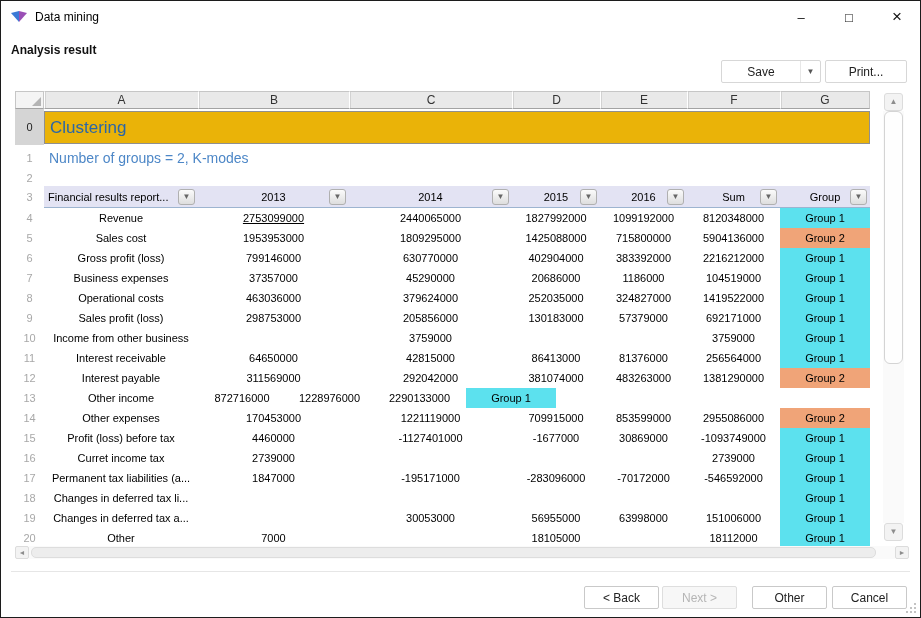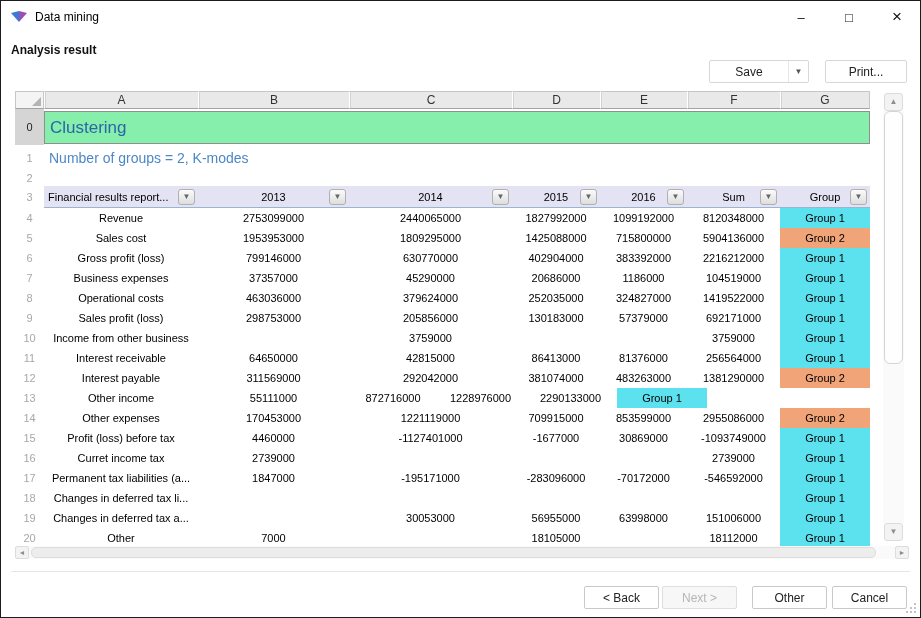--- a/index.html
+++ b/index.html
@@ -10,42 +10,42 @@
   .titlebar { position:absolute; left:0; top:0; width:100%; height:32px; display:flex; align-items:center; padding-left:10px; background:#fff; }
   .app-icon { width:16px; height:13px; display:inline-block; }
   .win-title { font-size:12px; color:#000; margin-left:8px; }
   .win-controls { position:absolute; right:8px; top:0; height:32px; display:flex; }
   .win-btn { width:30px; height:32px; display:flex; align-items:center; justify-content:center; font-size:13px; color:#111; margin-left:18px; cursor:default; }
   .win-btn.close { font-size:17px; font-weight:300; }
 
   .section-title { position:absolute; left:10px; top:42px; font-size:12px; font-weight:bold; color:#111; }
 
   
-  .toolbar { position:absolute; top:59px; right:13px; display:flex; gap:16px; }
+  .toolbar { position:absolute; top:59px; right:13px; display:flex; gap:4px; }
   .tb-btn { height:23px; border:1px solid #d7d7d7; border-radius:2px; background:#fff; font-size:12px; color:#222; display:flex; align-items:center; justify-content:center; font-family:"Liberation Sans", sans-serif; }
   .save-btn { width:100px; position:relative; }
   .save-main { flex:1; text-align:center; }
   .save-arrow-zone { width:20px; height:100%; display:flex; align-items:center; justify-content:center; border-left:1px solid #e7e7e7; }
   .drop-glyph-sm { font-size:8px; color:#555; line-height:1; }
   .print-btn { width:82px; }
 
   
   .grid { position:absolute; left:14px; top:90px; width:855px; height:455px; overflow:hidden; background:#fff; }
   .letters-row { display:flex; height:18px; }
   .corner { width:29px; height:18px; background:#f4f4f4; border:1px solid #c6c6c6; border-bottom-color:#a3a3a3; position:relative; }
   .corner::after { content:""; position:absolute; right:2px; bottom:2px; border-style:solid; border-width:0 0 9px 9px; border-color:transparent transparent #b4b4b4 transparent; }
   .col-letter { height:18px; background:#e9e9e9; border-top:1px solid #c6c6c6; border-bottom:1px solid #a3a3a3; border-left:1px solid #fff; box-shadow:inset 1px 0 0 #d2d2d2; display:flex; align-items:center; justify-content:center; font-size:12px; color:#333; }
   .col-letter:last-child { border-right:1px solid #c6c6c6; }
 
   .grid-row { display:flex; }
   .rownum { width:29px; display:flex; align-items:center; justify-content:center; font-size:11px; color:#a8a8a8; background:#fff; flex:none; }
   .rownum.active { background:#d5d5d5; color:#222; }
 
   .row0 { height:36px; }
-  .title-cell { width:826px; margin:2px 0 1px 0; border:1px solid #8f8f8f; background:#86efac; display:flex; align-items:center; padding-left:5px; }
+  .title-cell { width:826px; margin:2px 0 1px 0; border:1px solid #8f8f8f; background:#eab308; display:flex; align-items:center; padding-left:5px; }
   .title-text { font-size:17px; color:#2a66a8; }
   .row1 { height:25px; }
   .subtitle-cell { width:826px; display:flex; align-items:center; padding-left:5px; }
   .subtitle-text { font-size:14px; color:#4d87c7; }
   .row2 { height:16px; }
 
   .header-row { height:22px; }
   .hcells { display:flex; width:826px; background:#e3e3f3; border-bottom:1px solid #9db4d0; }
   .hcell { position:relative; display:flex; align-items:center; justify-content:center; font-size:11px; color:#000; height:100%; }
   .hcell.left { justify-content:flex-start; padding-left:4px; }
@@ -188,21 +188,21 @@
               <div class="drop-glyph">▼</div>
             </div>
           </div>
         </div>
     </div>
 
     <div>
         <div class="grid-row data-row">
           <div class="rownum">4</div>
           <div class="cell name-cell" style="width: 154px;">Revenue</div>
-          <div class="cell" style="width: 151px;">2753099000</div>
+          <div class="cell" style="width: 151px; text-decoration: underline;">2753099000</div>
           <div class="cell" style="width: 163px;">2440065000</div>
           <div class="cell" style="width: 88px;">1827992000</div>
           <div class="cell" style="width: 87px;">1099192000</div>
           <div class="cell" style="width: 93px;">8120348000</div>
           <div class="cell group-cell" style="width: 90px; background: rgb(92, 225, 238);">Group 1</div>
         </div>
         <div class="grid-row data-row">
           <div class="rownum">5</div>
           <div class="cell name-cell" style="width: 154px;">Sales cost</div>
           <div class="cell" style="width: 151px;">1953953000</div>
@@ -278,21 +278,20 @@
           <div class="cell" style="width: 151px;">311569000</div>
           <div class="cell" style="width: 163px;">292042000</div>
           <div class="cell" style="width: 88px;">381074000</div>
           <div class="cell" style="width: 87px;">483263000</div>
           <div class="cell" style="width: 93px;">1381290000</div>
           <div class="cell group-cell" style="width: 90px; background: rgb(240, 164, 120);">Group 2</div>
         </div>
         <div class="grid-row data-row">
           <div class="rownum">13</div>
           <div class="cell name-cell" style="width: 154px;">Other income</div>
-          <div class="cell" style="width: 151px;">55111000</div>
           <div class="cell" style="width: 88px;">872716000</div>
           <div class="cell" style="width: 87px;">1228976000</div>
           <div class="cell" style="width: 93px;">2290133000</div>
           <div class="cell group-cell" style="width: 90px; background: rgb(92, 225, 238);">Group 1</div>
         </div>
         <div class="grid-row data-row">
           <div class="rownum">14</div>
           <div class="cell name-cell" style="width: 154px;">Other expenses</div>
           <div class="cell" style="width: 151px;">170453000</div>
           <div class="cell" style="width: 163px;">1221119000</div>

